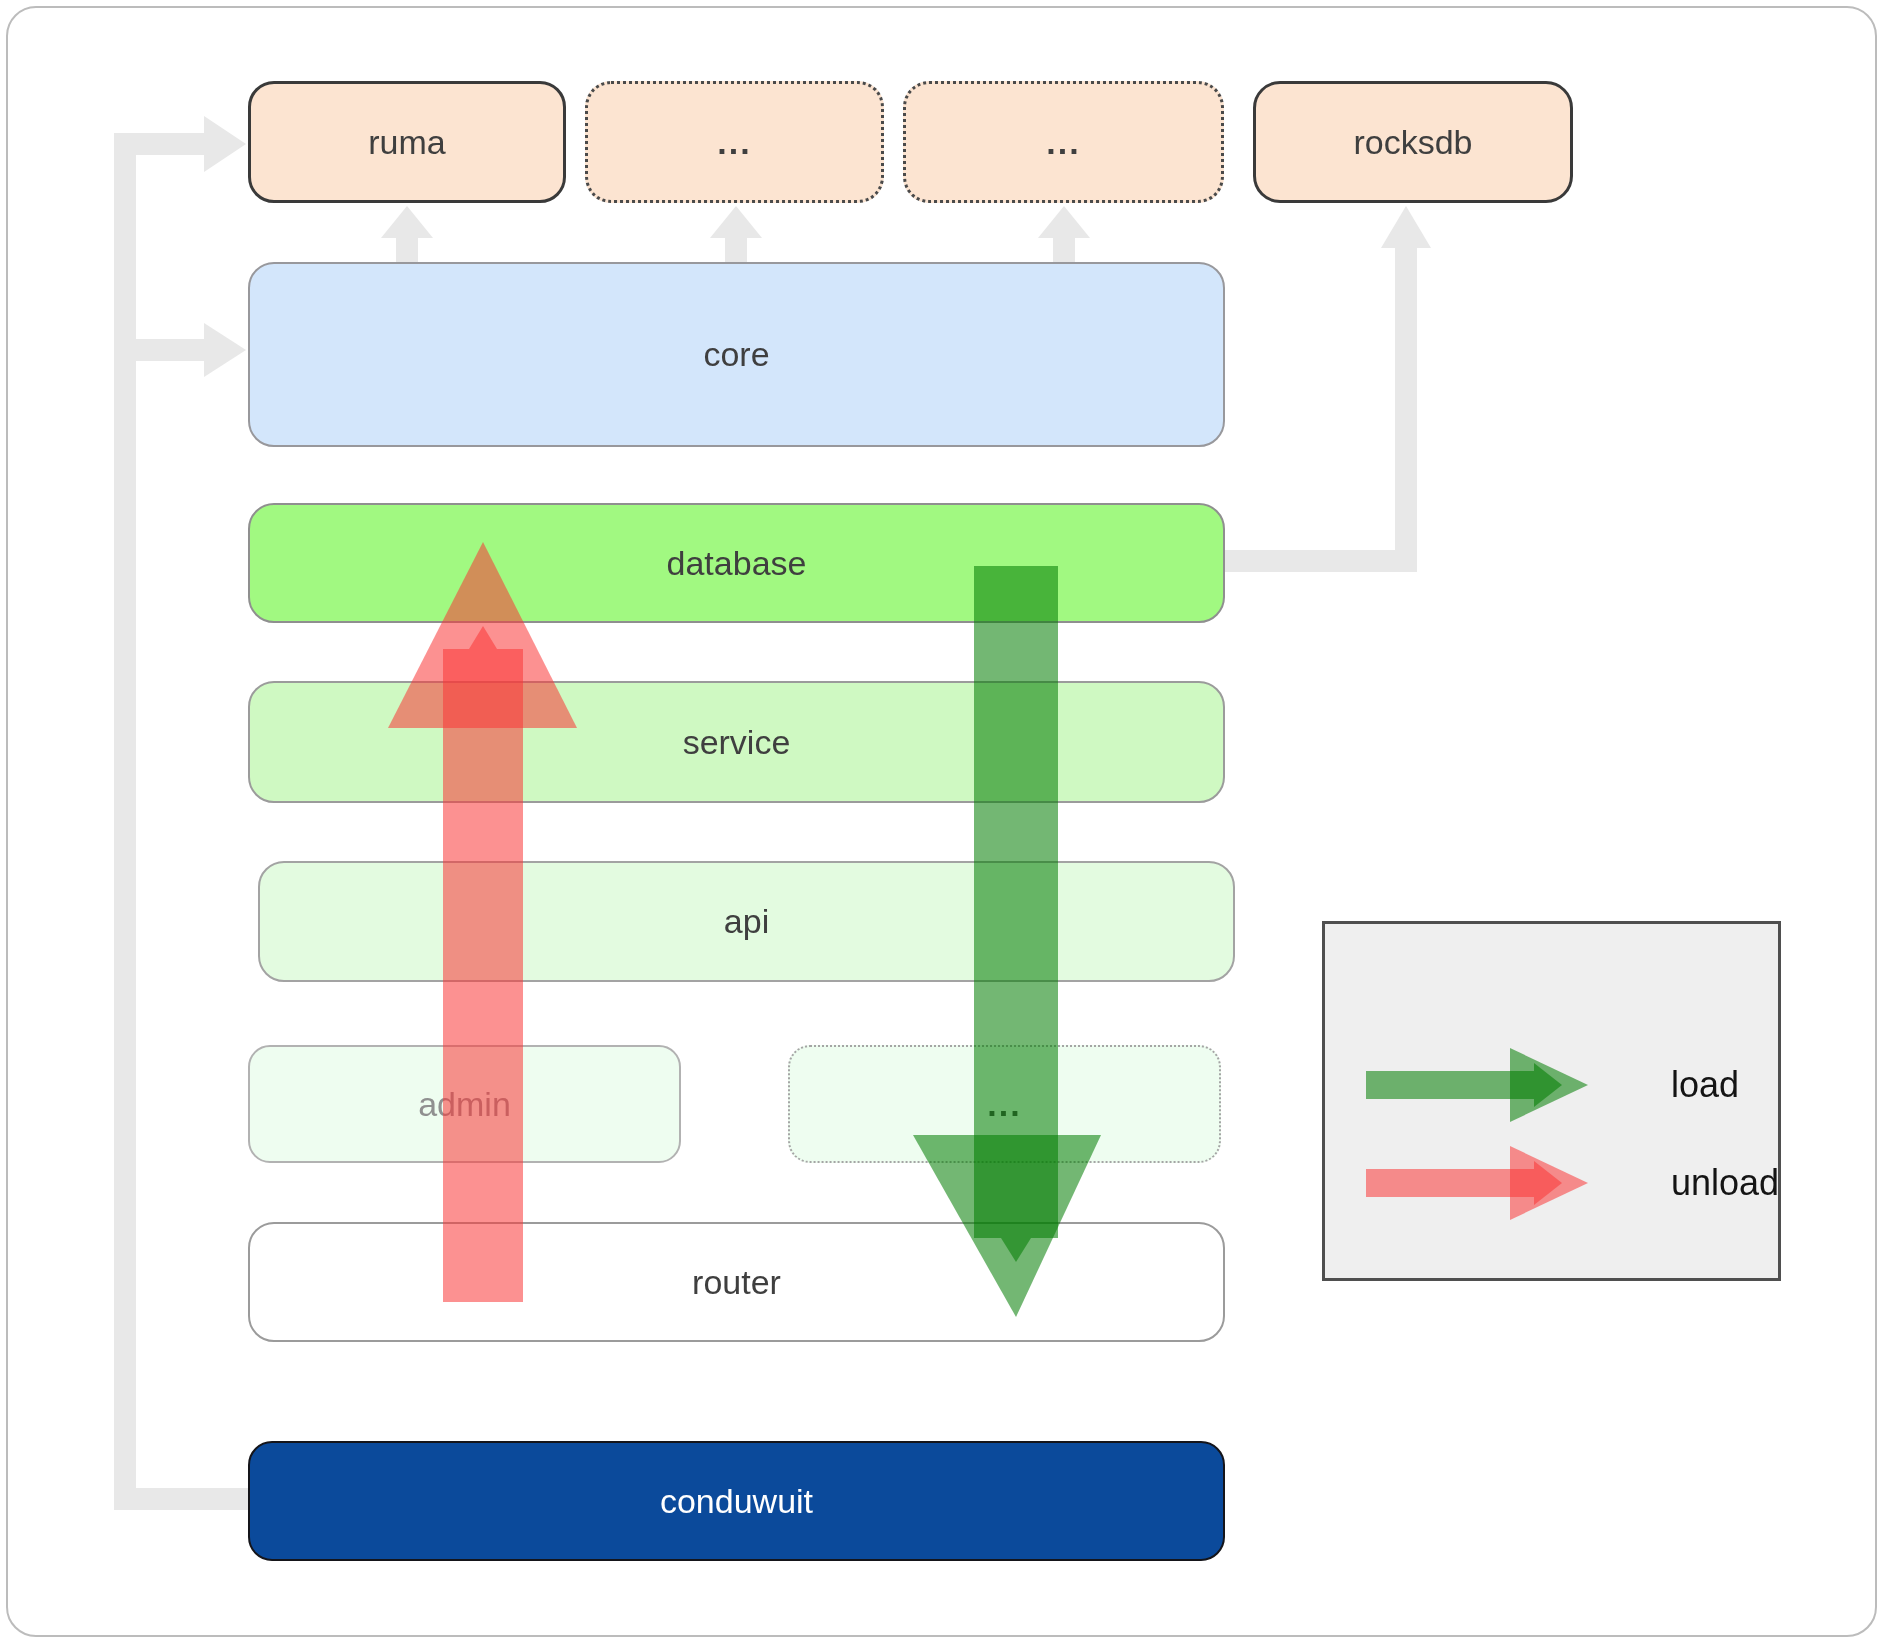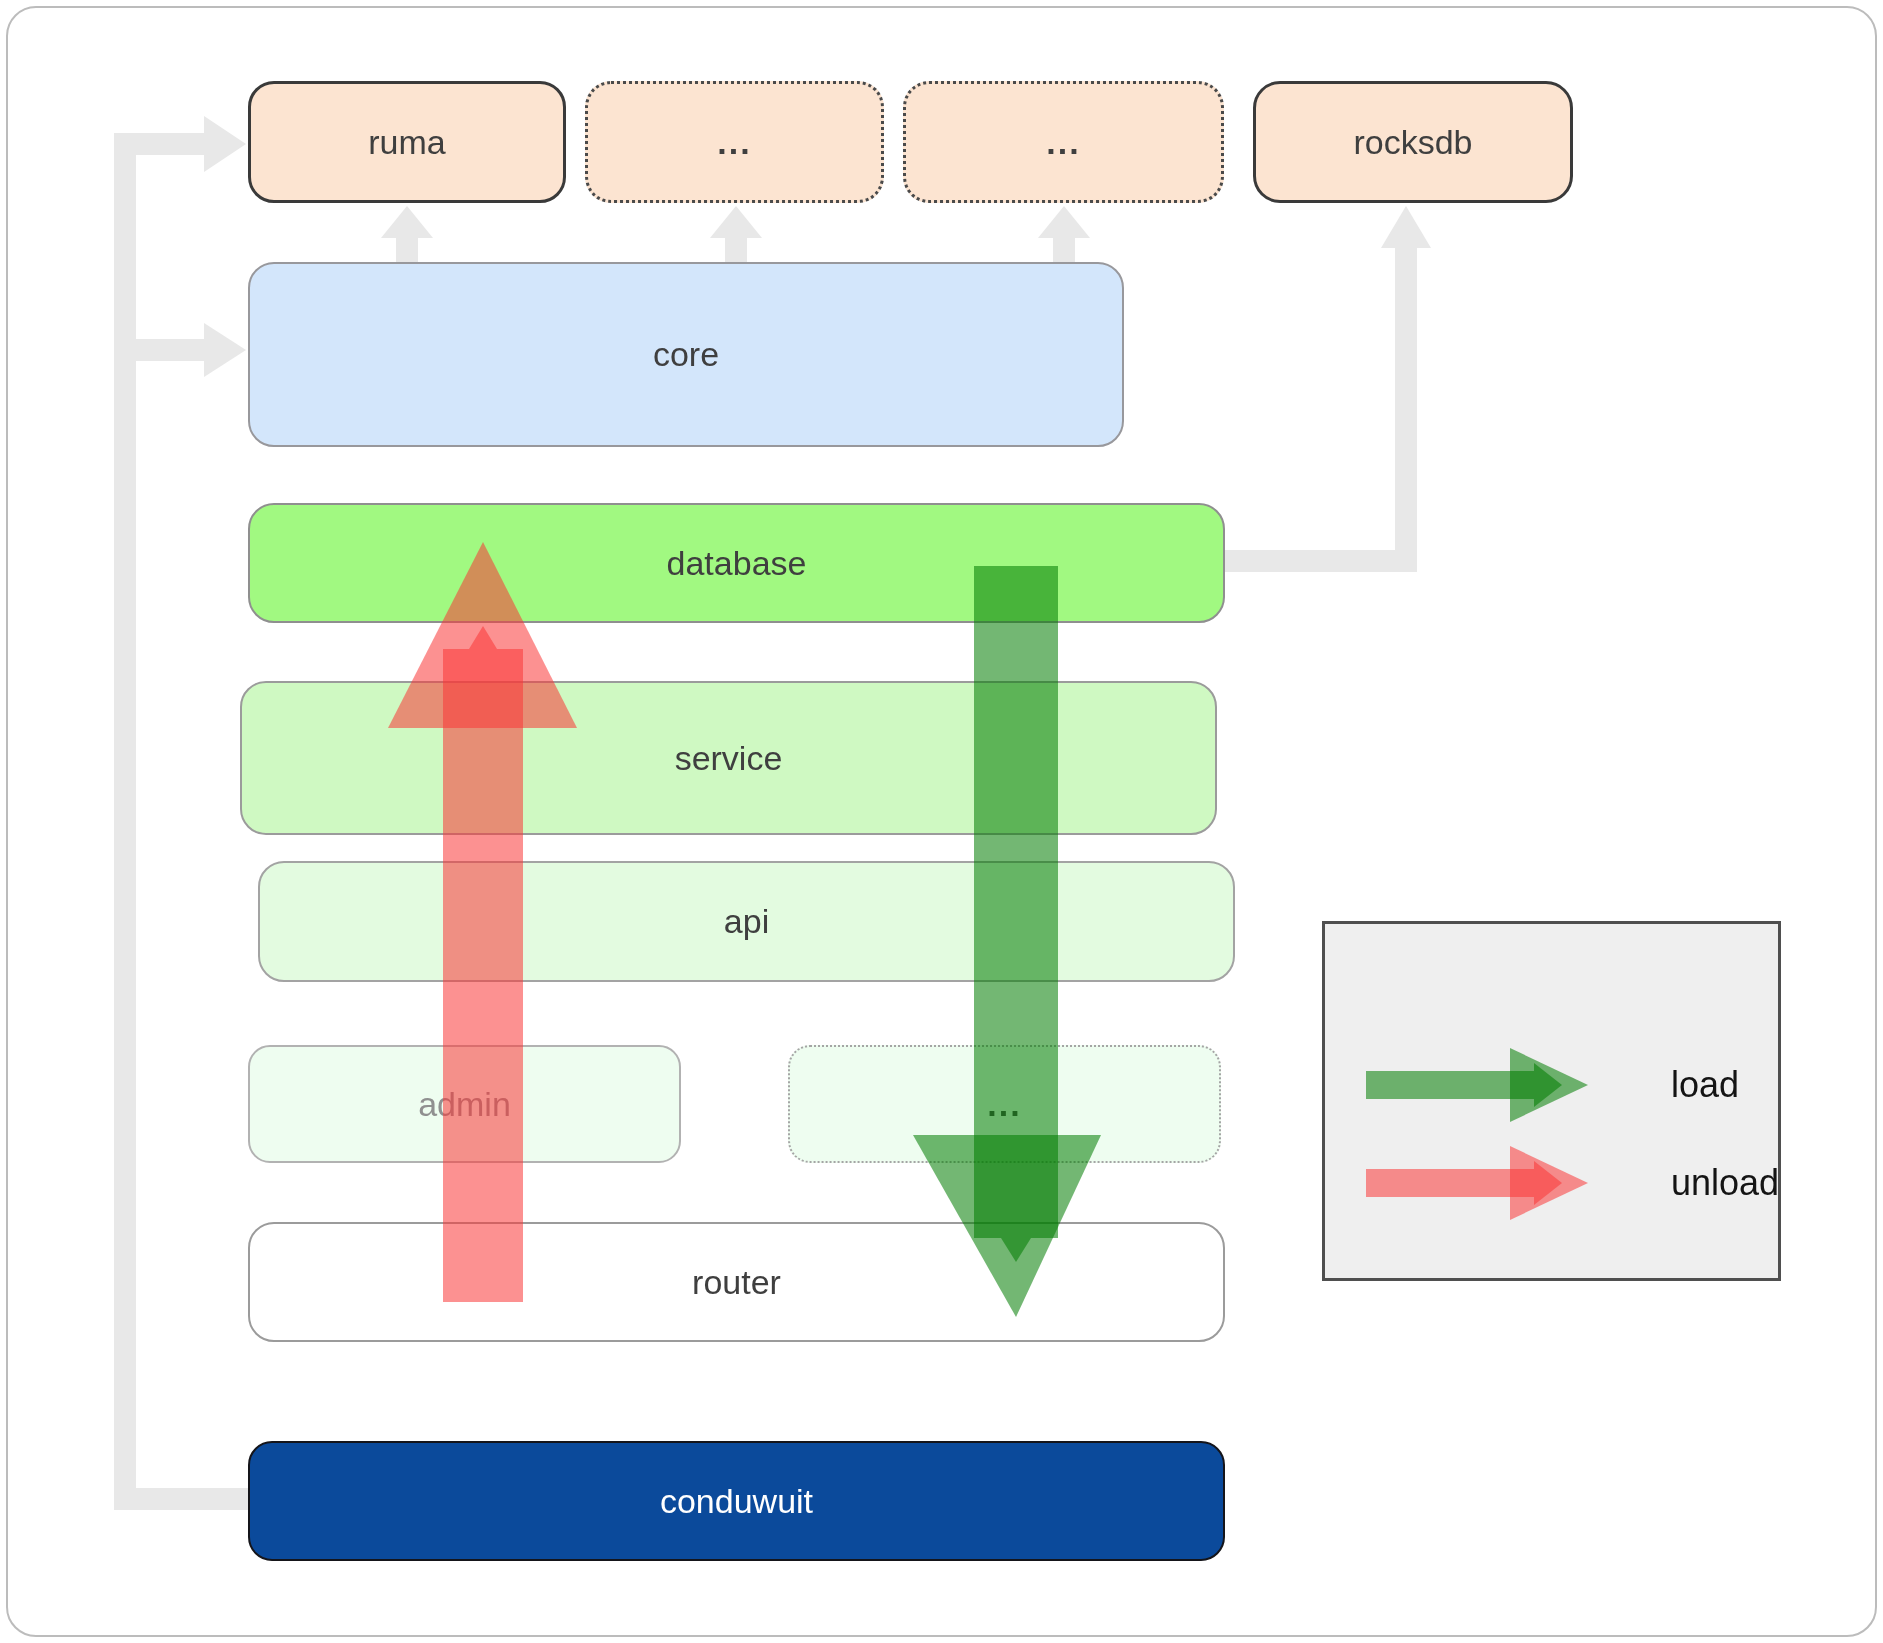--- a/index.html
+++ b/index.html
@@ -92,29 +92,29 @@
   <div class="node peach dotted" style="left:585px;top:81px;width:299px;height:122px;">
     <span class="dots">...</span>
   </div>
   <div class="node peach dotted" style="left:903px;top:81px;width:321px;height:122px;">
     <span class="dots">...</span>
   </div>
   <div class="node peach" style="left:1253px;top:81px;width:320px;height:122px;border-radius:27px;">
     <span>rocksdb</span>
   </div>
 
-  <div class="node core" style="left:248px;top:262px;width:876px;height:185px;">
+  <div class="node core" style="left:248px;top:262px;width:977px;height:185px;">
     <span>core</span>
   </div>
 
   <div class="node database" style="left:248px;top:503px;width:977px;height:120px;">
     <span>database</span>
   </div>
 
-  <div class="node service" style="left:240px;top:681px;width:977px;height:154px;">
+  <div class="node service" style="left:248px;top:681px;width:977px;height:122px;">
     <span>service</span>
   </div>
 
   <div class="node api" style="left:258px;top:861px;width:977px;height:121px;">
     <span>api</span>
   </div>
 
   <div class="node admin" style="left:248px;top:1045px;width:433px;height:118px;text-align:center;">
     <span>admin</span>
   </div>

